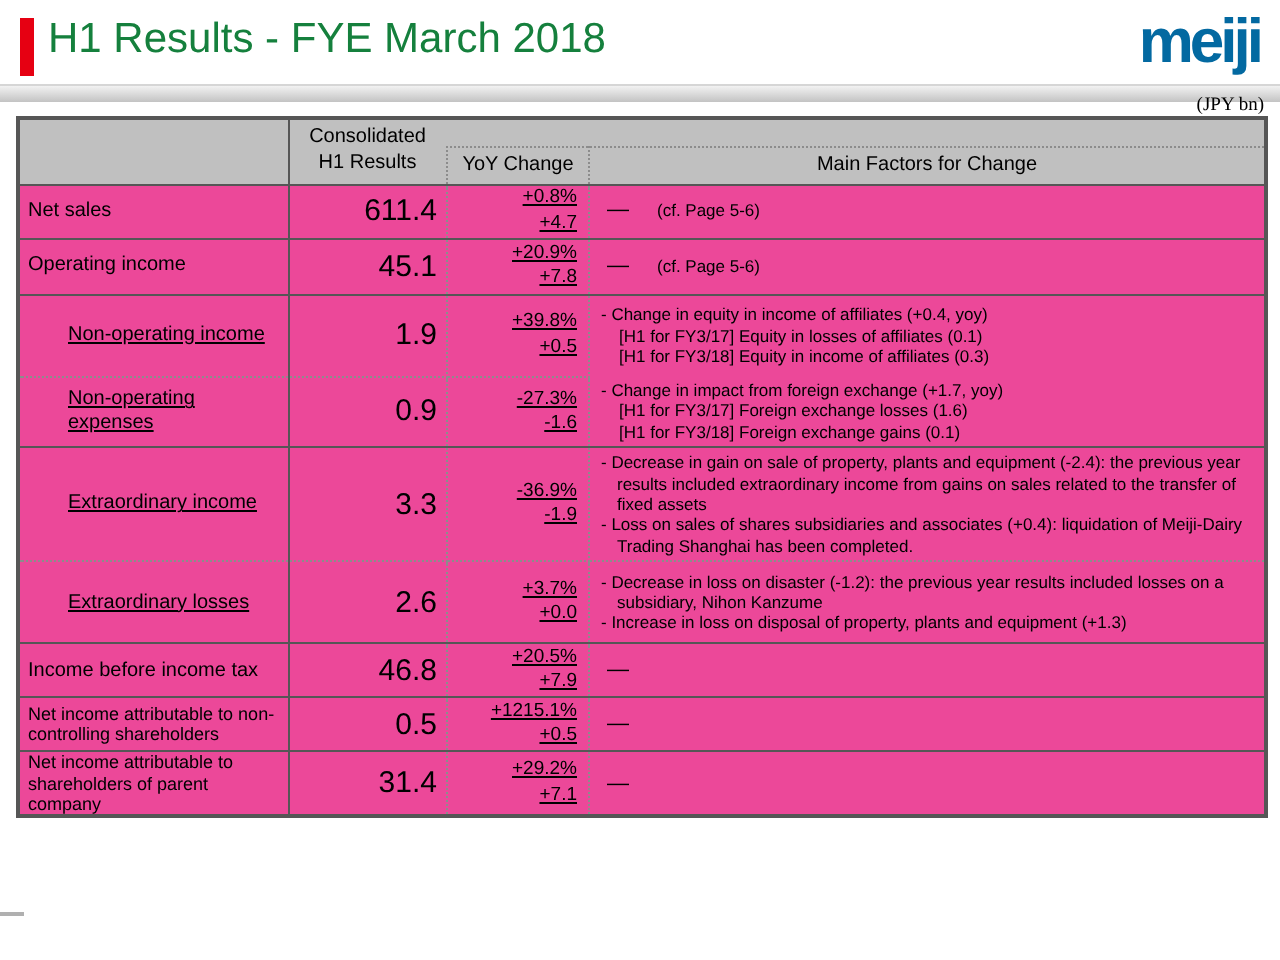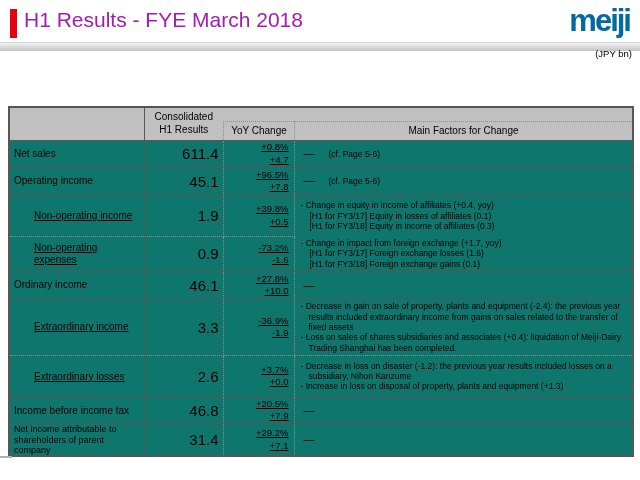--- a/index.html
+++ b/index.html
@@ -2,31 +2,31 @@
 <html><head>
 <meta charset="utf-8">
 <style>
   html,body{margin:0;padding:0;background:#fff;}
   .slide{position:relative;width:640px;height:480px;background:#ffffff;overflow:hidden;
          font-family:"Liberation Sans", sans-serif;color:#000;}
 
   
   .accent-bar{position:absolute;left:10px;top:9px;width:7px;height:29px;background:#E60012;}
   .slide-title{position:absolute;left:24px;top:8px;margin:0;font-size:21px;font-weight:normal;
-               letter-spacing:0;color:#a21caf;white-space:nowrap;}
+               letter-spacing:0;color:#15803d;white-space:nowrap;}
   .logo{position:absolute;right:10px;top:3px;font-size:31px;font-weight:bold;color:#0369a1;
         letter-spacing:-2px;}
   .band{position:absolute;left:0;top:42px;width:640px;height:8px;
         background:linear-gradient(180deg,#f2f2f2 0%,#ddd 45%,#c3c3c3 100%);
         border-top:1px solid #d6d6d6;}
-  .unit{position:absolute;right:8px;top:48px;font-size:9.5px;color:#000;}
+  .unit{position:absolute;right:8px;top:48px;font-size:9.5px;color:#000;font-family:Liberation Serif, serif;}
 
   
   table.results{position:absolute;left:8px;top:58px;width:624px;border-collapse:collapse;
-                table-layout:fixed;border:2px solid #565656;background:#0f766e;margin-top:48px;}
+                table-layout:fixed;border:2px solid #565656;background:#ec4899;}
   td,th{overflow:hidden;}
   thead tr{height:33px;}
   thead th{background:#c0c0c0;border-bottom:1px solid #565656;font-weight:normal;
            vertical-align:middle;padding:0;}
   th.c1{border-right:1px solid #565656;}
   th.h-results{font-size:10px;line-height:1.25;text-align:center;}
   th.h-holder{position:relative;}
   .h-sub{position:absolute;left:0;right:0;bottom:0;height:19px;box-sizing:border-box;
          border-top:1px dotted #8c8c8c;border-left:1px dotted #8c8c8c;
          display:flex;align-items:center;justify-content:center;font-size:10px;text-align:center;}
@@ -101,21 +101,21 @@
         </td>
         <td class="c-factors">
           <span class="dash">—</span><span class="cfnote">(cf. Page 5-6)</span>
         </td>
       </tr>
 
       <tr class="h28">
         <td class="c-label">Operating income</td>
         <td class="c-value">45.1</td>
         <td class="c-yoy">
-          <div>+96.5%</div>
+          <div>+20.9%</div>
           <div>+7.8</div>
         </td>
         <td class="c-factors">
           <span class="dash">—</span><span class="cfnote">(cf. Page 5-6)</span>
         </td>
       </tr>
 
       <tr class="h41 div-dotted">
         <td class="c-label indent">Non-operating income</td>
         <td class="c-value">1.9</td>
@@ -127,41 +127,30 @@
           <div class="fline">- Change in equity in income of affiliates (+0.4, yoy)</div>
           <div class="fline sub">[H1 for FY3/17] Equity in losses of affiliates (0.1)</div>
           <div class="fline sub">[H1 for FY3/18] Equity in income of affiliates (0.3)</div>
         </td>
       </tr>
 
       <tr class="h34">
         <td class="c-label indent">Non-operating expenses</td>
         <td class="c-value">0.9</td>
         <td class="c-yoy">
-          <div>-73.2%</div>
+          <div>-27.3%</div>
           <div>-1.6</div>
         </td>
         <td class="c-factors">
           <div class="fline">- Change in impact from foreign exchange (+1.7, yoy)</div>
           <div class="fline sub">[H1 for FY3/17] Foreign exchange losses (1.6)</div>
           <div class="fline sub">[H1 for FY3/18] Foreign exchange gains (0.1)</div>
         </td>
       </tr>
 
-      <tr class="h27">
-        <td class="c-label">Ordinary income</td>
-        <td class="c-value">46.1</td>
-        <td class="c-yoy">
-          <div>+27.8%</div>
-          <div>+10.0</div>
-        </td>
-        <td class="c-factors">
-          <span class="dash">—</span>
-        </td>
-      </tr>
 
       <tr class="h56 div-dotted">
         <td class="c-label indent">Extraordinary income</td>
         <td class="c-value">3.3</td>
         <td class="c-yoy">
           <div>-36.9%</div>
           <div>-1.9</div>
         </td>
         <td class="c-factors">
           <div class="fline bullet">- Decrease in gain on sale of property, plants and equipment (-2.4): the previous year results included extraordinary income from gains on sales related to the transfer of fixed assets</div>
@@ -188,20 +177,31 @@
         <td class="c-yoy">
           <div>+20.5%</div>
           <div>+7.9</div>
         </td>
         <td class="c-factors">
           <span class="dash">—</span>
         </td>
       </tr>
 
 
+      <tr class="h27">
+        <td class="c-label small">Net income attributable to non-controlling shareholders</td>
+        <td class="c-value">0.5</td>
+        <td class="c-yoy">
+          <div>+1215.1%</div>
+          <div>+0.5</div>
+        </td>
+        <td class="c-factors">
+          <span class="dash">—</span>
+        </td>
+      </tr>
 
       <tr class="h29">
         <td class="c-label small">Net income attributable to shareholders of parent company</td>
         <td class="c-value">31.4</td>
         <td class="c-yoy">
           <div>+29.2%</div>
           <div>+7.1</div>
         </td>
         <td class="c-factors">
           <span class="dash">—</span>

